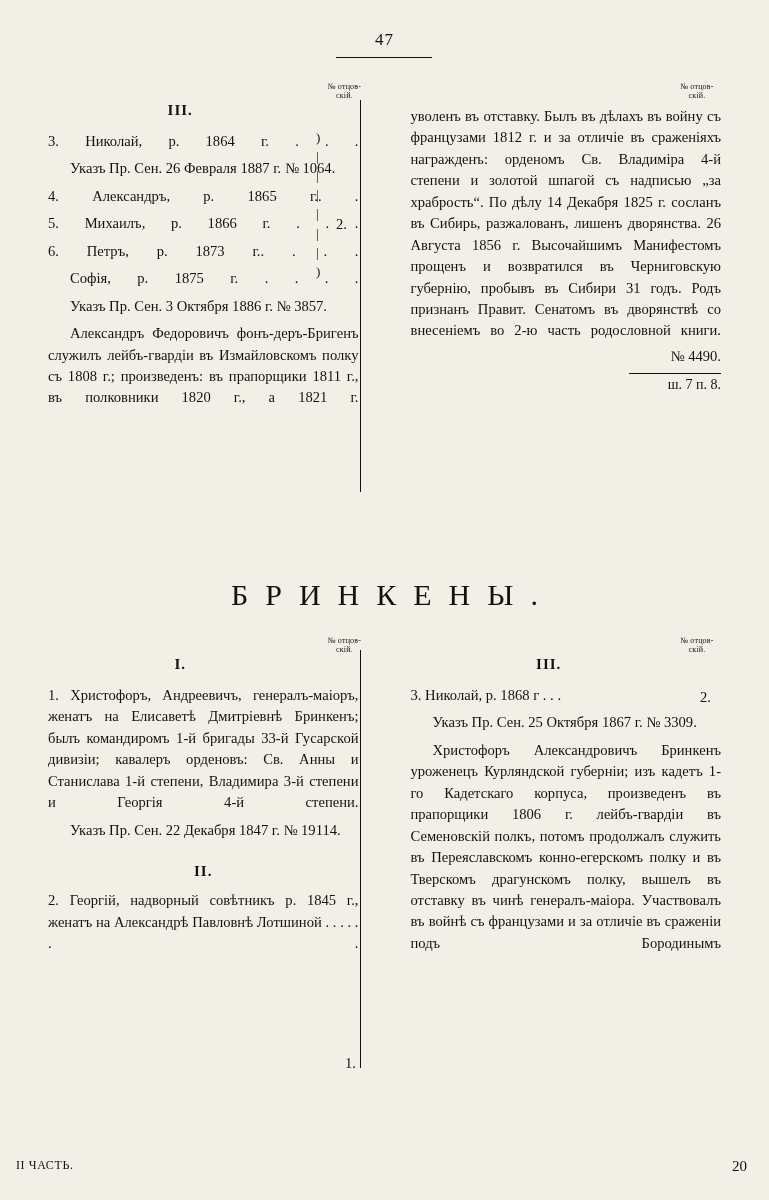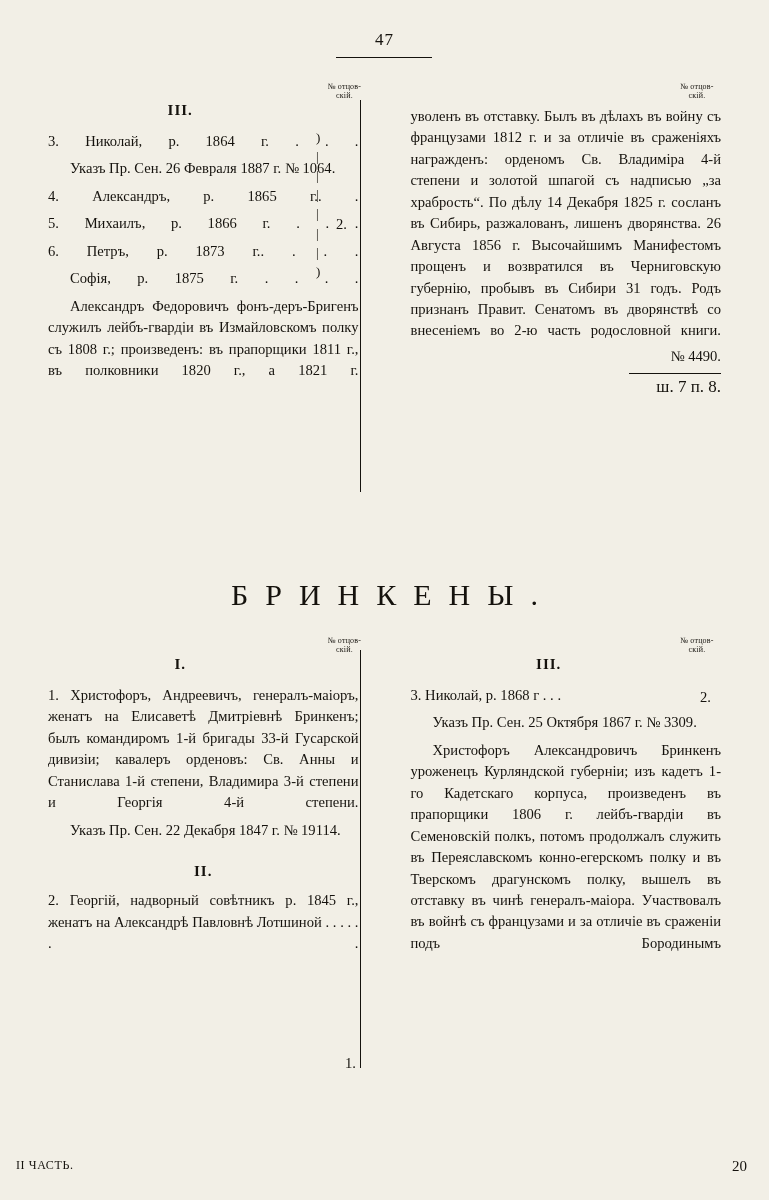--- a/index.html
+++ b/index.html
@@ -111,21 +111,21 @@
     text-indent: 17px;
   }
 
   .refnum {
     text-align: right;
     font-size: 14.6px;
     margin-top: 6px;
   }
   .shp {
     text-align: right;
-    font-size: 17px;
+    font-size: 14px;
     margin-top: 3px;
   }
   .shp-rule {
     height: 1px;
     background: #15120d;
     width: 92px;
     margin-left: auto;
     margin-bottom: 3px;
   }
 
@@ -160,20 +160,21 @@
       </div>
 
       <div class="rubric" style="margin-top:24px; margin-left:-46px;">III.</div>
 
       <p class="entry">3. Николай, р. 1864 г. . . .</p>
       <p class="entry nojust"><span class="ind"></span><span>Указъ Пр. Сен. 26 Февраля 1887 г. № 1064.</span></p>
       <p class="entry">4. Александръ, р. 1865 г.. .</p>
       <p class="entry">5. Михаилъ, р. 1866 г. . . .</p>
       <p class="entry">6. Петръ, р. 1873 г.. . . .</p>
       <p class="entry"><span class="ind"></span><span>Софія, р. 1875 г. . . . .</span></p>
+      <p class="entry nojust"><span class="ind"></span><span>Указъ Пр. Сен. 3 Октября 1886 г. № 3857.</span></p>
       <p class="entry gap"><span class="ind"></span><span>Александръ Федоровичъ фонъ-деръ-Бригенъ служилъ лейбъ-гвардіи въ Измайловскомъ полку съ 1808 г.; произведенъ: въ прапорщики 1811 г., въ полковники 1820 г., а 1821 г.</span></p>
     </div>
 
     <div class="col right">
       <div class="otcov" style="right:-6px; top:4px; width:60px;">
         <span>№ отцов-</span>
         <span class="l2">скiй.</span>
       </div>
 
       <p class="entry" style="margin-top:28px;">уволенъ въ отставку. Былъ въ дѣлахъ въ войну съ французами 1812 г. и за отличіе въ сраженіяхъ награжденъ: орденомъ Св. Владиміра 4-й степени и золотой шпагой съ надписью „за храбрость“. По дѣлу 14 Декабря 1825 г. сосланъ въ Сибирь, разжалованъ, лишенъ дворянства. 26 Августа 1856 г. Высочайшимъ Манифестомъ прощенъ и возвратился въ Черниговскую губернію, пробывъ въ Сибири 31 годъ. Родъ признанъ Правит. Сенатомъ въ дворянствѣ со внесеніемъ во 2-ю часть родословной книги.</p>

